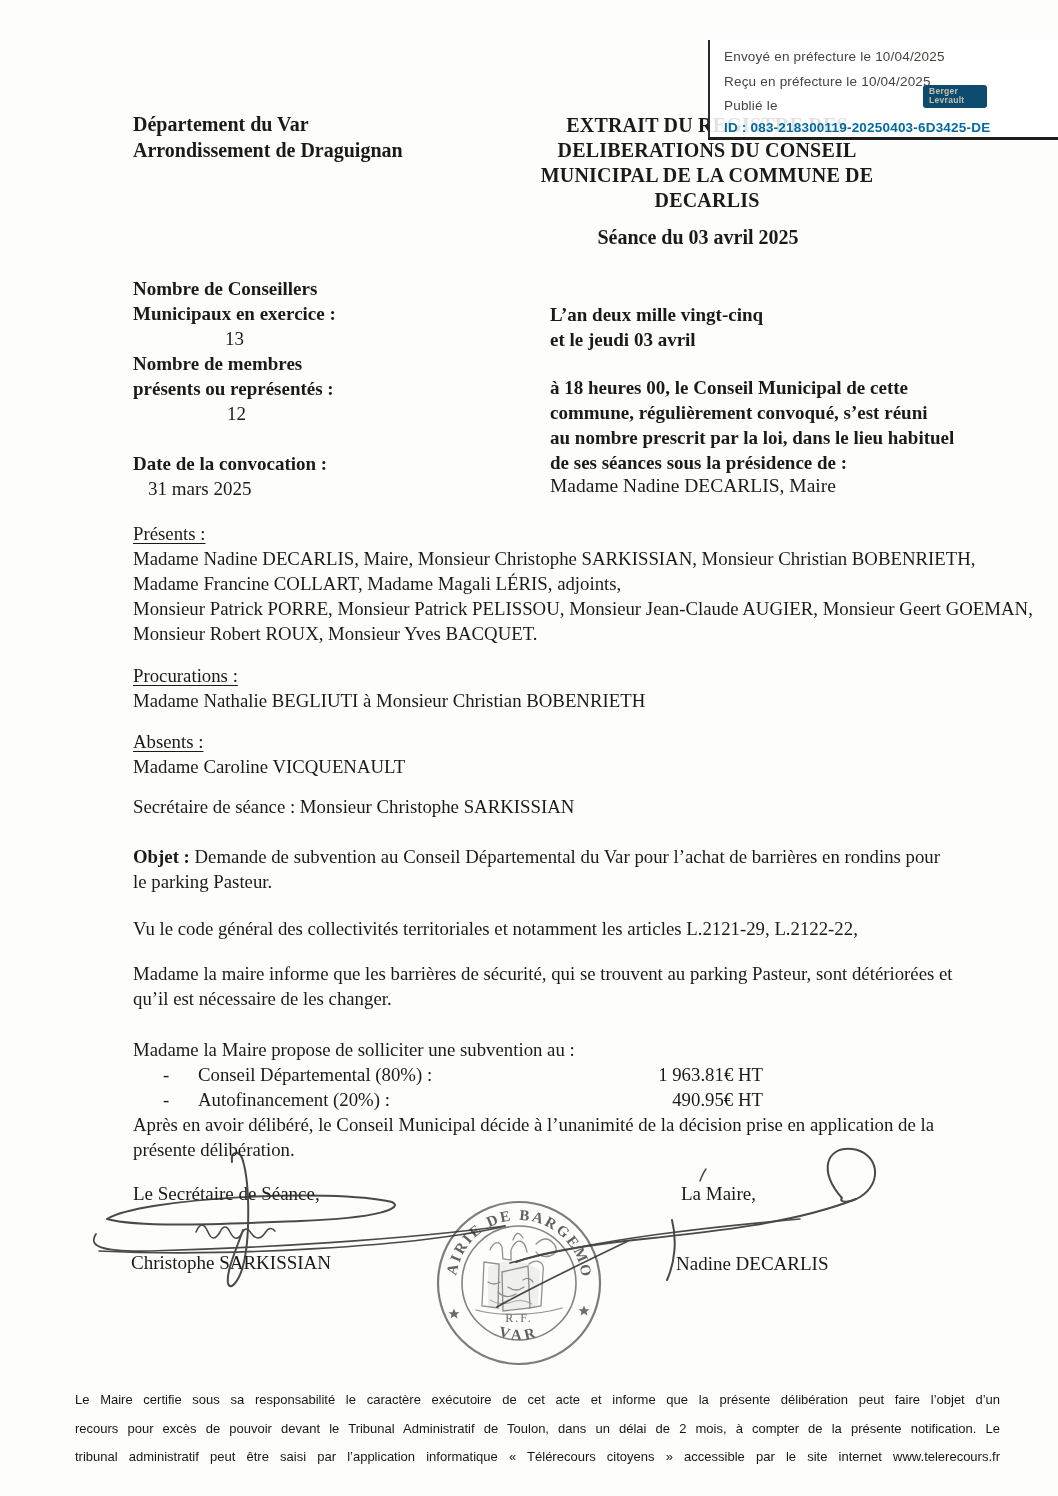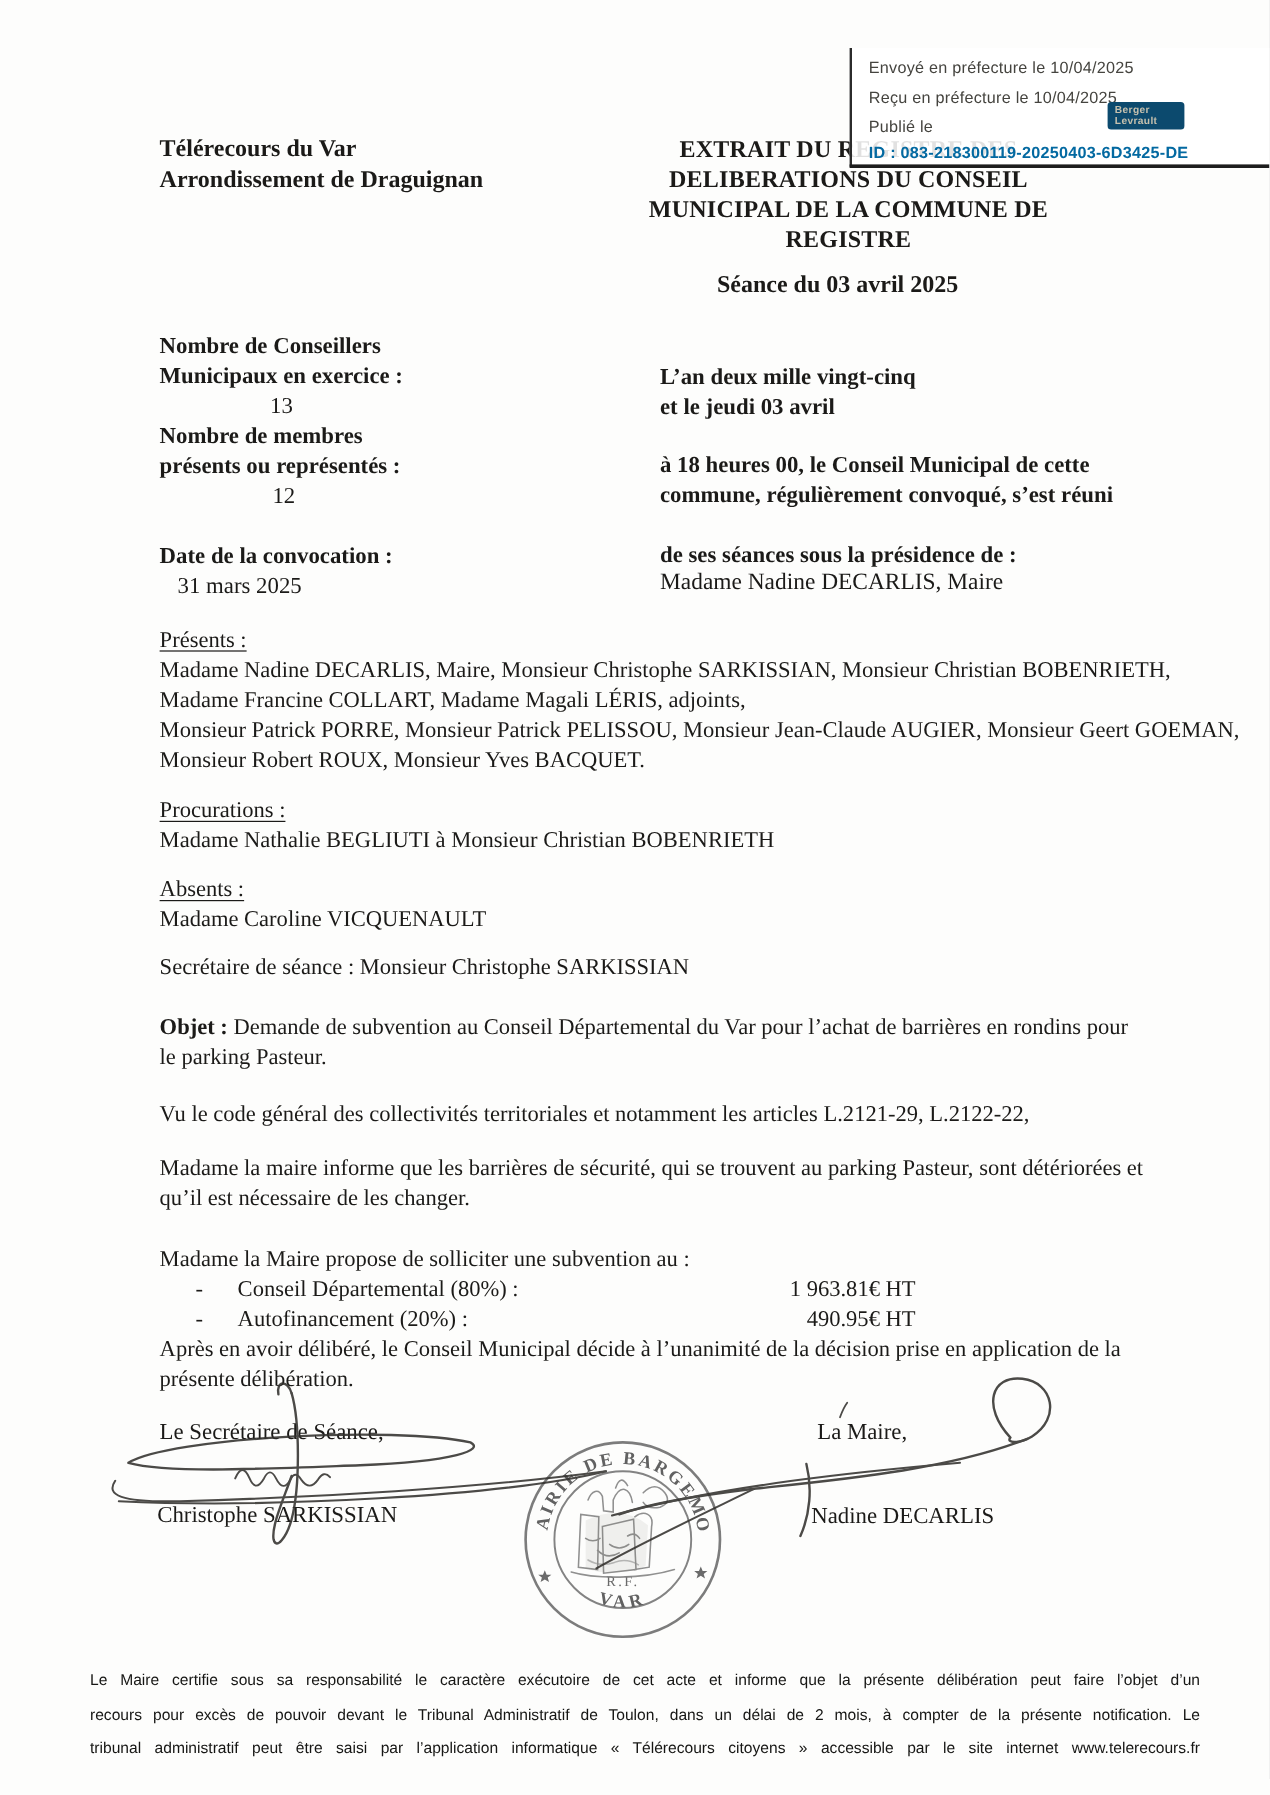--- a/index.html
+++ b/index.html
@@ -55,29 +55,29 @@
   .footer{left:75px;top:1386px;width:925px;z-index:1;}
   .footer div{font-family:"Liberation Sans",sans-serif;font-size:13px;line-height:28.5px;
     color:#161614;text-align:justify;text-align-last:justify;white-space:normal;}
 </style>
 </head>
 <body>
 
 <div class="page">
 
   <div class="abs hdr-left">
-    <div>Télérecours du Var</div>
+    <div>Département du Var</div>
     <div>Arrondissement de Draguignan</div>
   </div>
 
   <div class="abs title-block">
     <div>EXTRAIT DU REGISTRE DES</div>
     <div>DELIBERATIONS DU CONSEIL</div>
     <div>MUNICIPAL DE LA COMMUNE DE</div>
-    <div>REGISTRE</div>
+    <div>DECARLIS</div>
   </div>
   <div class="abs session">Séance du 03 avril 2025</div>
 
   <div class="abs stamp-box">
     <div class="stamp-line" style="top:9px">Envoyé en préfecture le 10/04/2025</div>
     <div class="stamp-line" style="top:34px">Reçu en préfecture le 10/04/2025</div>
     <div class="stamp-line" style="top:58px">Publié le</div>
     <div class="stamp-line stamp-id" style="top:80px">ID : 083-218300119-20250403-6D3425-DE</div>
   </div>
   <div class="abs stamp-rule"></div>
@@ -92,20 +92,21 @@
   <div class="abs il" style="top:353px">Nombre de membres</div>
   <div class="abs il" style="top:378px">présents ou représentés :</div>
   <div class="abs iv" style="left:227px;top:403px">12</div>
   <div class="abs il" style="top:453px">Date de la convocation :</div>
   <div class="abs iv" style="left:148px;top:478px">31 mars 2025</div>
 
   <div class="abs ir" style="top:280px">L’an deux mille vingt-cinq</div>
   <div class="abs ir" style="top:305px">et le jeudi 03 avril</div>
   <div class="abs ir" style="top:353px">à 18 heures 00, le Conseil Municipal de cette</div>
   <div class="abs ir" style="top:378px">commune, régulièrement convoqué, s’est réuni</div>
+  <div class="abs ir" style="top:403px">au nombre prescrit par la loi, dans le lieu habituel</div>
   <div class="abs ir" style="top:428px">de ses séances sous la présidence de :</div>
   <div class="abs irn" style="top:475px">Madame Nadine DECARLIS, Maire</div>
 
   <div class="abs bl und" style="top:523px">Présents :</div>
   <div class="abs bl" style="top:548px">Madame Nadine DECARLIS, Maire, Monsieur Christophe SARKISSIAN, Monsieur Christian BOBENRIETH,</div>
   <div class="abs bl" style="top:573px">Madame Francine COLLART, Madame Magali LÉRIS, adjoints,</div>
   <div class="abs bl" style="top:598px">Monsieur Patrick PORRE, Monsieur Patrick PELISSOU, Monsieur Jean-Claude AUGIER, Monsieur Geert GOEMAN,</div>
   <div class="abs bl" style="top:623px">Monsieur Robert ROUX, Monsieur Yves BACQUET.</div>
 
   <div class="abs bl und" style="top:665px">Procurations :</div>

